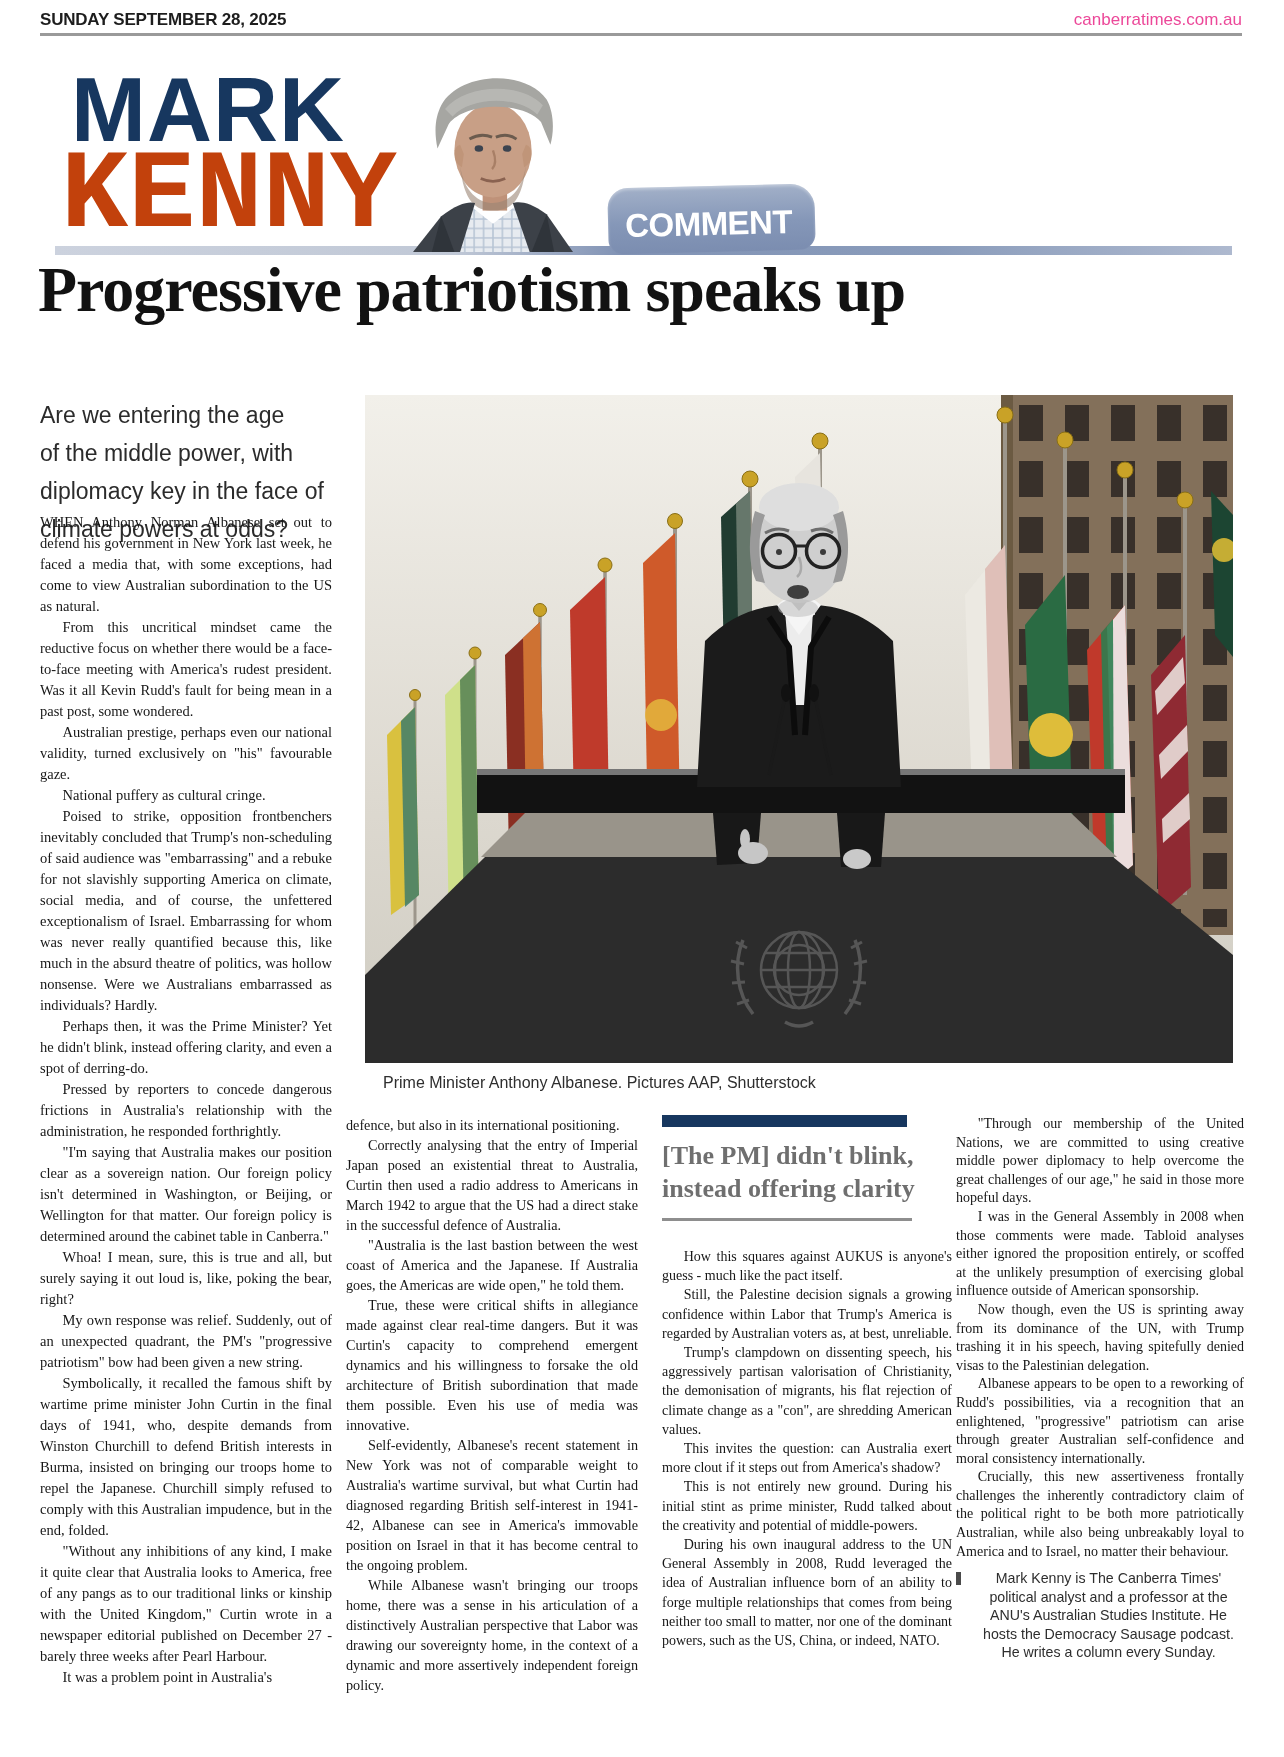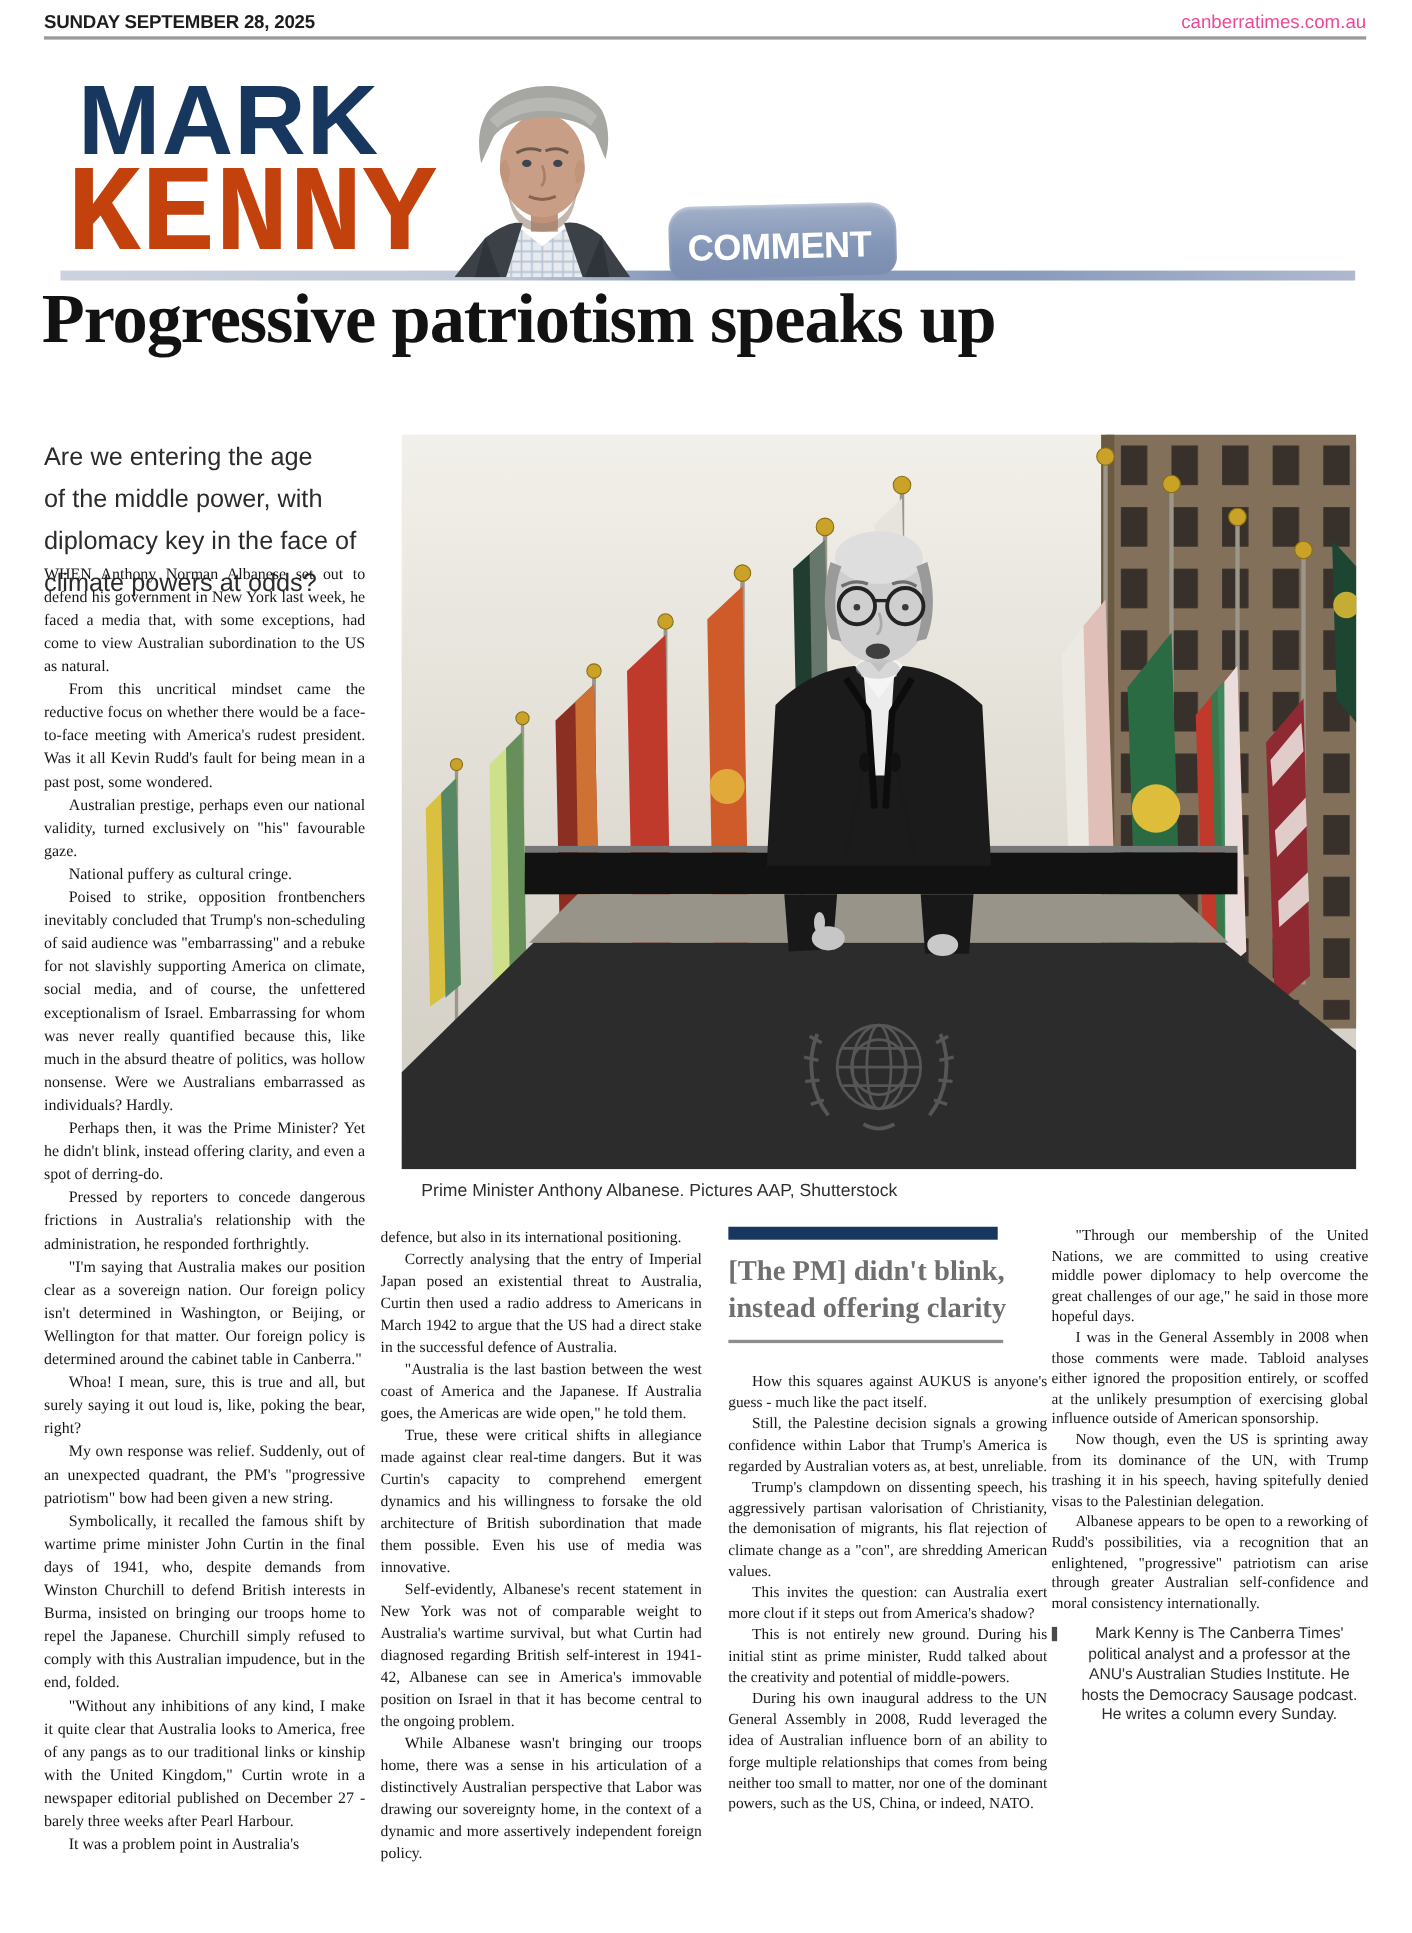--- a/index.html
+++ b/index.html
@@ -293,20 +293,21 @@
         <p>During his own inaugural address to the UN General Assembly in 2008, Rudd leveraged the idea of Australian influence born of an ability to forge multiple relationships that comes from being neither too small to matter, nor one of the dominant powers, such as the US, China, or indeed, NATO.</p>
       </div>
   </div>
 
   <div class="col" id="col4">
     <div class="col-paras indent-first">
         <p>"Through our membership of the United Nations, we are committed to using creative middle power diplomacy to help overcome the great challenges of our age," he said in those more hopeful days.</p>
         <p>I was in the General Assembly in 2008 when those comments were made. Tabloid analyses either ignored the proposition entirely, or scoffed at the unlikely presumption of exercising global influence outside of American sponsorship.</p>
         <p>Now though, even the US is sprinting away from its dominance of the UN, with Trump trashing it in his speech, having spitefully denied visas to the Palestinian delegation.</p>
         <p>Albanese appears to be open to a reworking of Rudd's possibilities, via a recognition that an enlightened, "progressive" patriotism can arise through greater Australian self-confidence and moral consistency internationally.</p>
+        <p>Crucially, this new assertiveness frontally challenges the inherently contradictory claim of the political right to be both more patriotically Australian, while also being unbreakably loyal to America and to Israel, no matter their behaviour.</p>
       </div>
     <div class="bio">
       <span class="bio-marker"></span>
       <span>Mark Kenny is The Canberra Times' political analyst and a professor at the ANU's Australian Studies Institute. He hosts the Democracy Sausage podcast. He writes a column every Sunday.</span>
     </div>
   </div>
 
 </div>
 
 </body></html>

